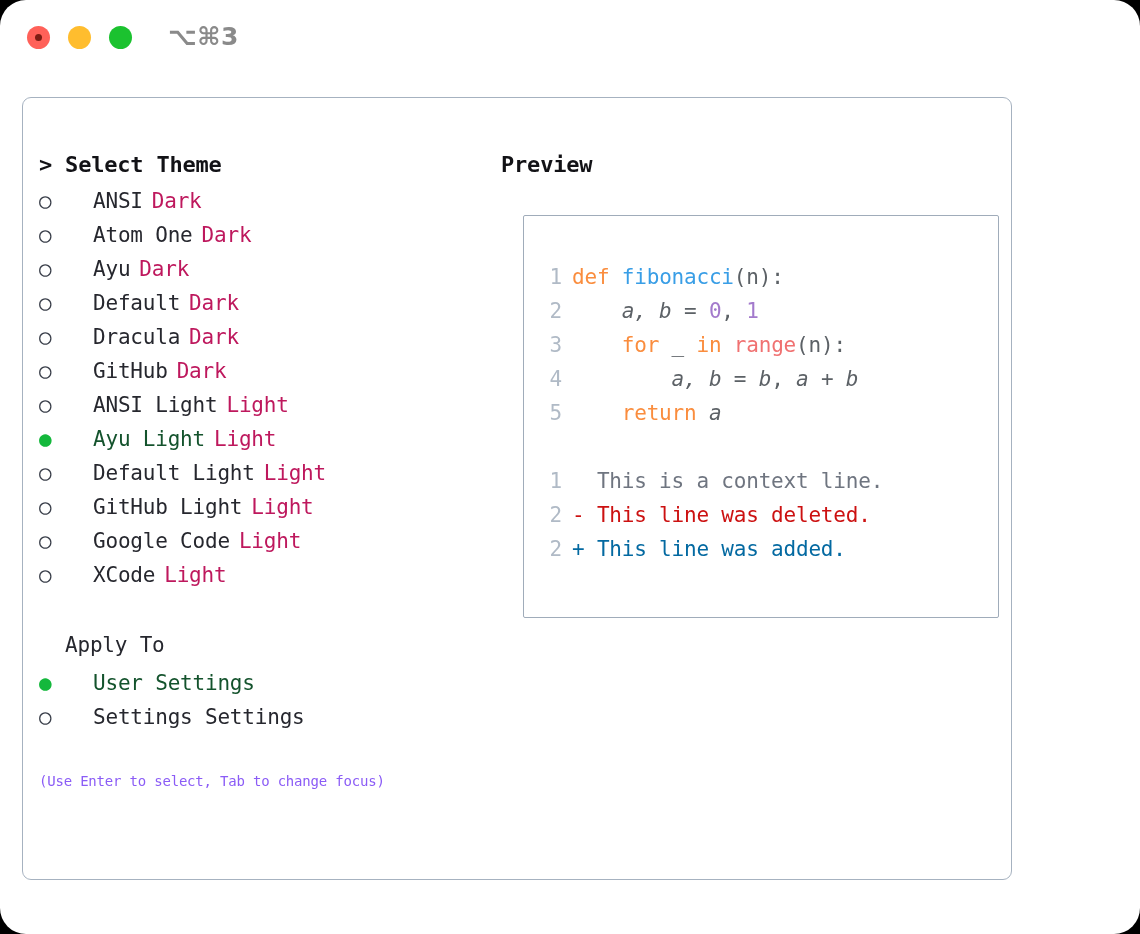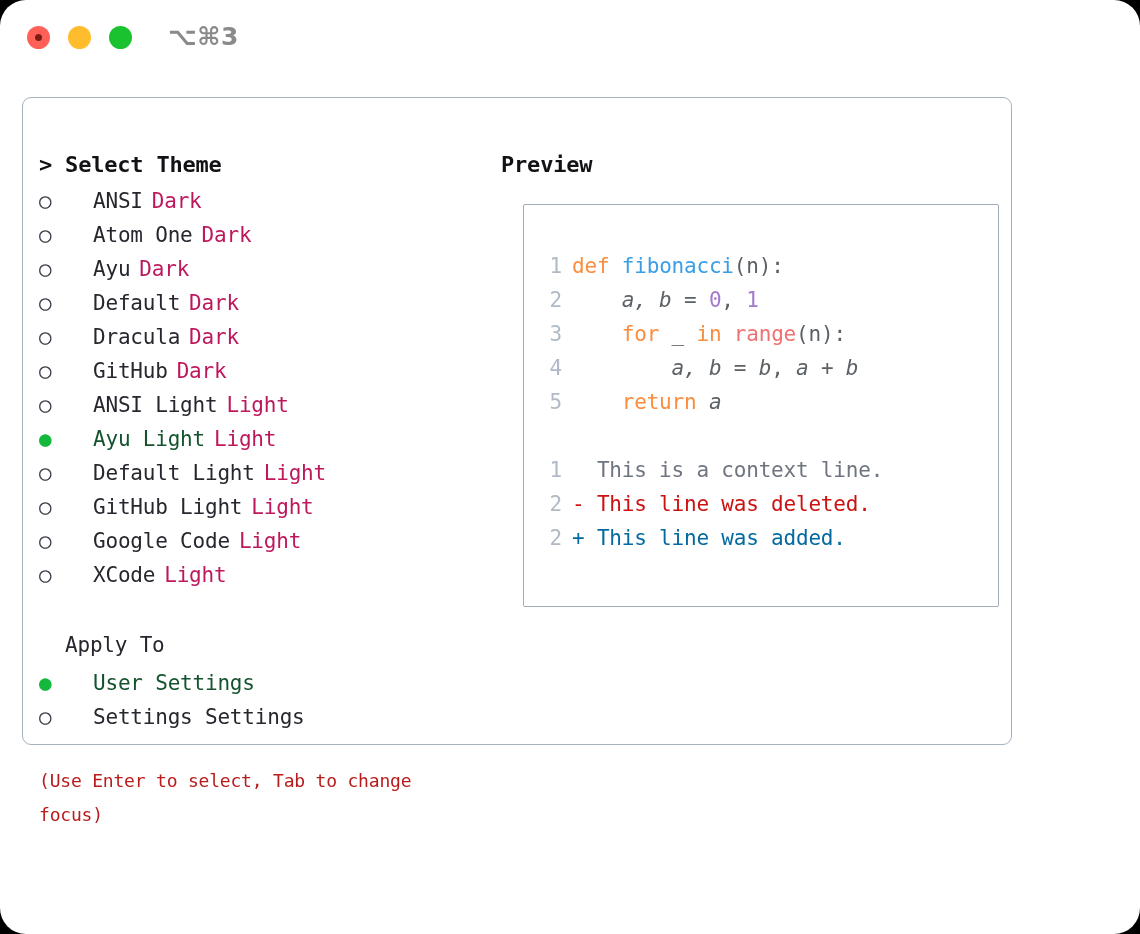--- a/index.html
+++ b/index.html
@@ -67,21 +67,21 @@
     color: #8a8a8a;
     font-family: "DejaVu Sans", "Liberation Sans", sans-serif;
   }
 
   
   .panel {
     position: absolute;
     left: 22px;
     top: 97px;
     width: 990px;
-    height: 648px;
+    height: 783px;
     border: 1.6px solid #a6b2c0;
     border-radius: 9px;
     background: #ffffff;
     box-sizing: border-box;
   }
 
   
   .col-left {
     position: absolute;
     left: 16px;
@@ -137,30 +137,30 @@
     font-size: 21px;
     color: #26272e;
     line-height: 34px;
     padding-left: 26px;
     white-space: pre;
     letter-spacing: -0.2px;
   }
 
   .hint {
     margin-top: 30px;
-    font-size: 18px;
-    line-height: 34px;
-    color: #b91c1c;
+    font-size: 14px;
+    line-height: 34px;
+    color: #8b5cf6;
     width: 400px;
     letter-spacing: -0.2px;
   }
 
   
   .preview-box {
-    margin-top: 24px;
+    margin-top: 35px;
     margin-left: 22px;
     width: 476px;
     height: 403px;
     border: 1.7px solid #a0acba;
     border-radius: 2px;
     box-sizing: border-box;
     background: #ffffff;
     padding: 44px 0 0 16px;
   }
   .code-line {

